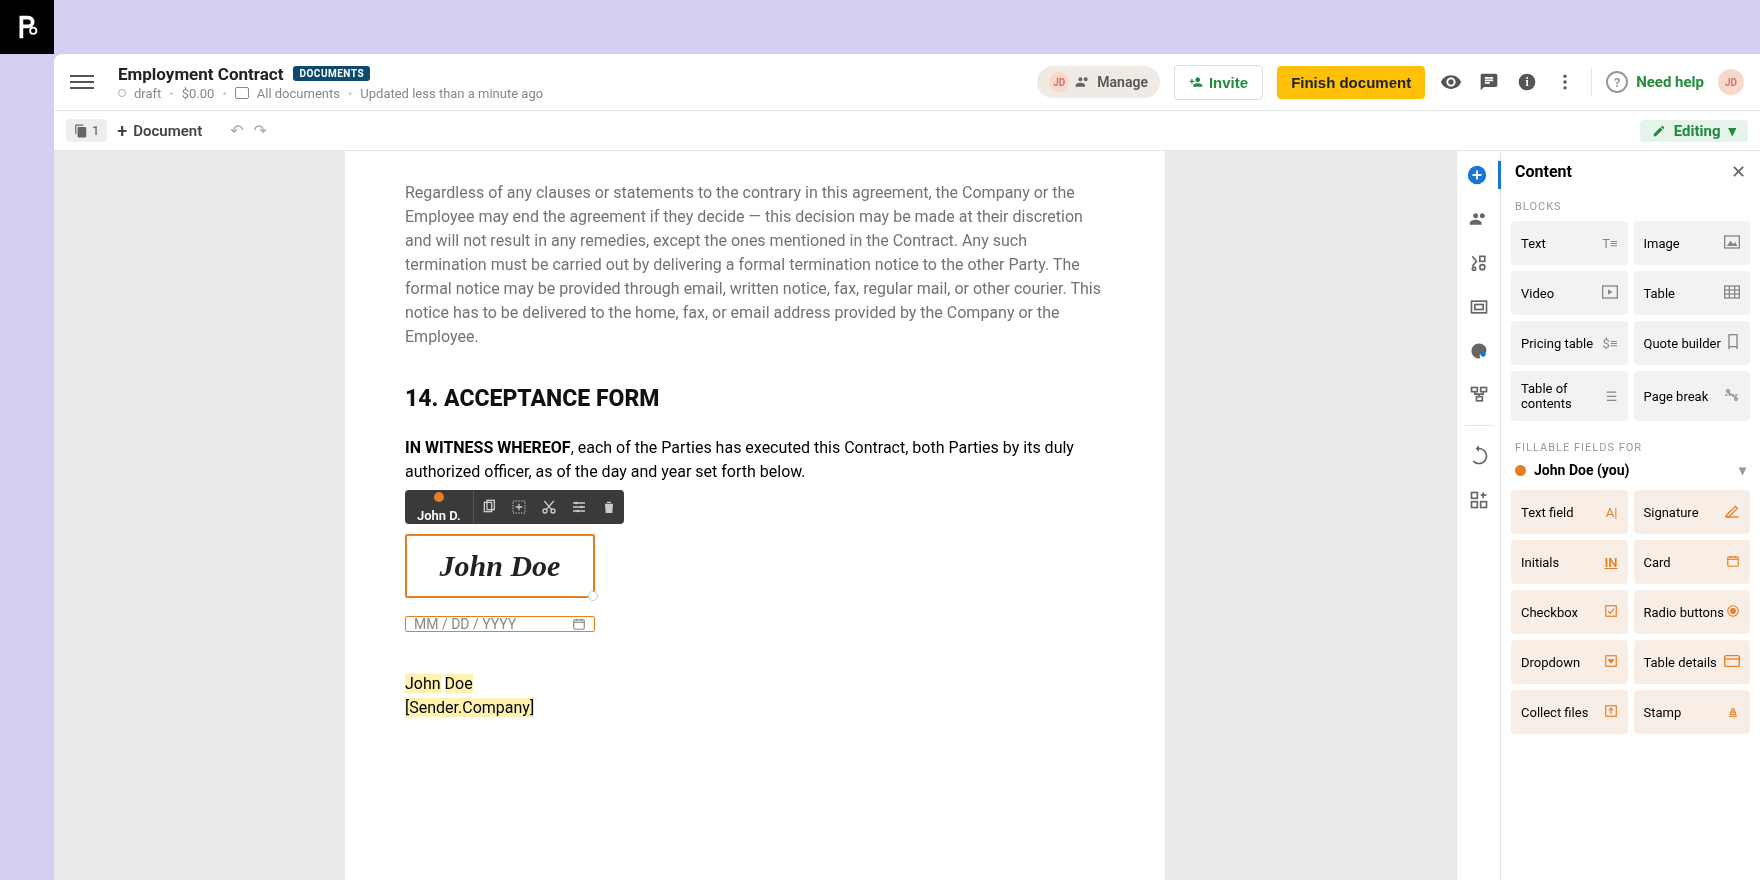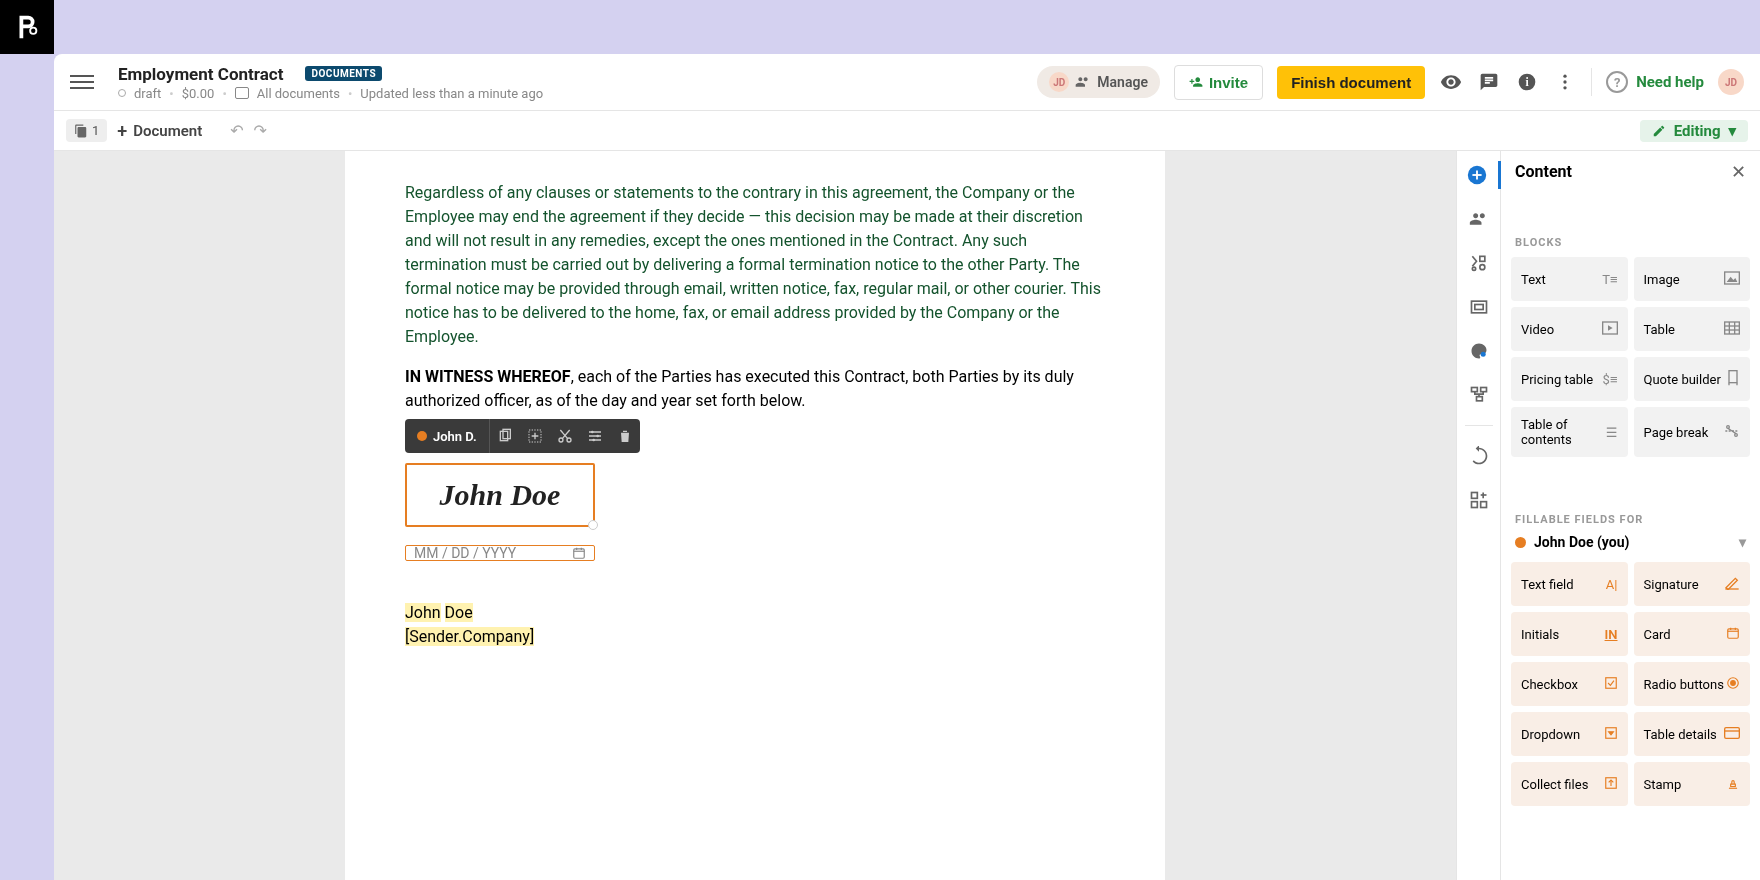--- a/index.html
+++ b/index.html
@@ -4,21 +4,21 @@
 <style>
 * { box-sizing: border-box; margin: 0; padding: 0; }
 body { font-family: -apple-system, BlinkMacSystemFont, "Segoe UI", Roboto, sans-serif; background: #d4d1f0; width: 1760px; height: 880px; overflow: hidden; position: relative; }
 .logo-box { position: absolute; top: 0; left: 0; width: 54px; height: 54px; background: #000; display: flex; align-items: center; justify-content: center; }
 .logo-box svg { width: 30px; height: 30px; }
 .app-window { position: absolute; top: 54px; left: 54px; right: 0; bottom: 0; background: #fff; border-top-left-radius: 8px; display: flex; flex-direction: column; }
 .topbar { height: 57px; border-bottom: 1px solid #e5e5e5; display: flex; align-items: center; padding: 0 16px; position: relative; }
 .hamburger { width: 24px; height: 24px; display: flex; flex-direction: column; justify-content: center; gap: 4px; margin-right: 24px; cursor: pointer; }
 .hamburger span { height: 2px; background: #555; }
 .title-block { display: flex; flex-direction: column; gap: 2px; }
-.title-row { display: flex; align-items: center; gap: 22px; }
+.title-row { display: flex; align-items: center; gap: 10px; }
 .doc-title { font-size: 17px; font-weight: 700; color: #222; }
 .doc-badge { background: #0c4a6e; color: #fff; font-size: 10px; font-weight: 700; padding: 2px 6px; border-radius: 3px; letter-spacing: 0.5px; }
 .meta-row { display: flex; align-items: center; gap: 8px; font-size: 13px; color: #888; }
 .meta-row .dot { width: 8px; height: 8px; border-radius: 50%; border: 1.5px solid #aaa; background: #fff; }
 .meta-sep { color: #ccc; }
 .folder-icon { width: 14px; height: 12px; border: 1.5px solid #888; border-radius: 2px; position: relative; }
 .top-actions { position: absolute; right: 16px; display: flex; align-items: center; gap: 14px; }
 .pill { display: flex; align-items: center; gap: 6px; padding: 6px 12px; border-radius: 16px; font-size: 14px; cursor: pointer; }
 .pill.manage { background: #f0eae5; color: #555; font-weight: 600; }
 .pill.manage .avatar-sm { background: #f8d8c8; color: #c77; font-size: 10px; font-weight: 700; width: 20px; height: 20px; border-radius: 50%; display: flex; align-items: center; justify-content: center; }
@@ -33,44 +33,44 @@
 .subbar { height: 40px; border-bottom: 1px solid #e5e5e5; display: flex; align-items: center; padding: 0 12px; }
 .subbar-left { display: flex; align-items: center; gap: 10px; }
 .sub-badge { display: flex; align-items: center; gap: 4px; background: #eee; padding: 4px 8px; border-radius: 4px; font-size: 13px; color: #555; }
 .sub-adddoc { display: flex; align-items: center; gap: 6px; font-size: 15px; font-weight: 600; color: #444; cursor: pointer; }
 .history { display: flex; gap: 10px; margin-left: 18px; color: #aaa; }
 .subbar-right { margin-left: auto; display: flex; align-items: center; }
 .editing-chip { display: flex; align-items: center; gap: 8px; background: #e6f3ea; padding: 2px 12px; border-radius: 4px; color: #248a3d; font-weight: 700; font-size: 15px; }
 .main-area { flex: 1; display: flex; overflow: hidden; }
 .canvas-wrap { flex: 1; background: #eaeaea; overflow-y: auto; display: flex; justify-content: center; position: relative; }
 .page { width: 820px; background: #fff; padding: 30px 60px 100px; min-height: 800px; position: relative; }
-.body-text { font-size: 16px; line-height: 1.5; color: #14532d; margin-bottom: 16px; }
+.body-text { font-size: 16px; line-height: 1.5; color: #737373; margin-bottom: 36px; }
 .section-title { font-size: 23px; font-weight: 800; margin: 30px 0 24px; color: #111; }
 .witness { font-size: 16px; line-height: 1.5; margin-bottom: 20px; }
 .sig-toolbar { position: absolute; background: #3a3a3a; color: #fff; display: flex; align-items: center; border-radius: 4px; height: 34px; overflow: hidden; left: 0px; z-index:5;}
-.sig-toolbar .assignee { display: flex; align-items: center; gap: 6px; padding: 0 12px; font-size: 13px; font-weight: 600; }
+.sig-toolbar .assignee { display: flex; align-items: center; gap: 6px; padding: 0 12px; font-size: 13px; font-weight: 600; flex-direction: column; }
 .sig-toolbar .dot-o { width: 10px; height: 10px; border-radius: 50%; background: #e67e22; }
 .sig-toolbar .tb-icons { display: flex; align-items: center; border-left: 1px solid #555; height: 100%; }
 .sig-toolbar .tb-icons > div { width: 30px; height: 100%; display: flex; align-items: center; justify-content: center; cursor: pointer; color:#ccc;}
 .sig-wrap{position:relative; margin-top:50px;}
 .sig-box { width: 190px; height: 64px; border: 2px solid #e67e22; background: #fff; display: flex; align-items: center; justify-content: center; position: relative; border-radius:2px;}
 .sig-box .sig { font-family: "Brush Script MT", cursive; font-size: 30px; font-style: italic; font-weight:600; color: #222; }
 .sig-handle{position:absolute; right:-5px; bottom:-5px; width:10px;height:10px;background:#fff;border:1px solid #ccc;border-radius:50%;}
 .date-box { width: 190px; height: 16px; border: 1.5px solid #e67e22; margin-top: 18px; display: flex; align-items: center; padding: 2px 8px; color: #888; font-size: 14px; border-radius:2px; justify-content:space-between;}
 .hl { background: #fff2b0; }
 .sidebar-strip { width: 44px; border-left: 1px solid #e5e5e5; display: flex; flex-direction: column; align-items: center; padding-top: 10px; gap: 16px; }
 .strip-btn { width: 28px; height: 28px; display: flex; align-items: center; justify-content: center; cursor: pointer; color: #666; position:relative;}
 .strip-btn.active-plus{color:#1976d2; border-right:3px solid #1976d2; width:44px; padding-right:0;}
 .strip-btn.active-plus svg circle{fill:#1976d2;}
 .strip-divider{width:28px;height:1px;background:#e5e5e5;}
 .content-panel { width: 260px; border-left: 1px solid #e5e5e5; display: flex; flex-direction: column; overflow-y:auto;}
 .cp-header { display: flex; align-items: center; justify-content: space-between; padding: 10px 14px; }
 .cp-header h3 { font-size: 16px; font-weight: 700; }
 .cp-close { cursor: pointer; color: #666; font-size:18px;}
-.cp-section-label { font-size: 11px; letter-spacing: 1px; color: #999; font-weight: 700; padding: 8px 14px 4px; margin-top: 36px; }
+.cp-section-label { font-size: 11px; letter-spacing: 1px; color: #999; font-weight: 400; padding: 8px 14px 4px; }
 .block-grid { display: grid; grid-template-columns: 1fr 1fr; gap: 6px; padding: 4px 10px 12px; }
 .block-item { background: #f2f2f2; border-radius: 4px; padding: 10px 10px; display: flex; align-items: center; justify-content: space-between; font-size: 13px; min-height: 44px; cursor: pointer; }
 .block-item .bi-icon { color: #888; }
 .assignee-select { margin: 4px 14px 8px; display: flex; align-items: center; gap: 8px; font-size: 14px; font-weight: 700; cursor: pointer; }
 .assignee-select .dot-o { width: 11px; height: 11px; border-radius: 50%; background: #e67e22; }
 .assignee-select .chev { margin-left: auto; color: #999; }
 .field-item { background: #f9eee6; }
 .field-item .bi-icon { color: #e67e22; }
 .sender-block{margin-top:40px; font-size:16px; line-height:1.5;}
 </style>
@@ -181,20 +181,21 @@
         <span>Editing</span>
         <span>▾</span>
       </div>
     </div>
   </div>
 
   <div class="main-area">
     <div class="canvas-wrap">
       <div class="page">
         <p class="body-text">Regardless of any clauses or statements to the contrary in this agreement, the Company or the Employee may end the agreement if they decide — this decision may be made at their discretion and will not result in any remedies, except the ones mentioned in the Contract. Any such termination must be carried out by delivering a formal termination notice to the other Party. The formal notice may be provided through email, written notice, fax, regular mail, or other courier. This notice has to be delivered to the home, fax, or email address provided by the Company or the Employee.</p>
+        <h2 class="section-title">14. ACCEPTANCE FORM</h2>
         <p class="witness">
           <b>IN WITNESS WHEREOF</b><span>, each of the Parties has executed this Contract, both Parties by its duly authorized officer, as of the day and year set forth below.</span>
         </p>
 
         <div class="sig-wrap">
           <div class="sig-toolbar" style="top:-44px;">
             <div class="assignee">
               <span class="dot-o"></span>
               <span>John D.</span>
             </div>

